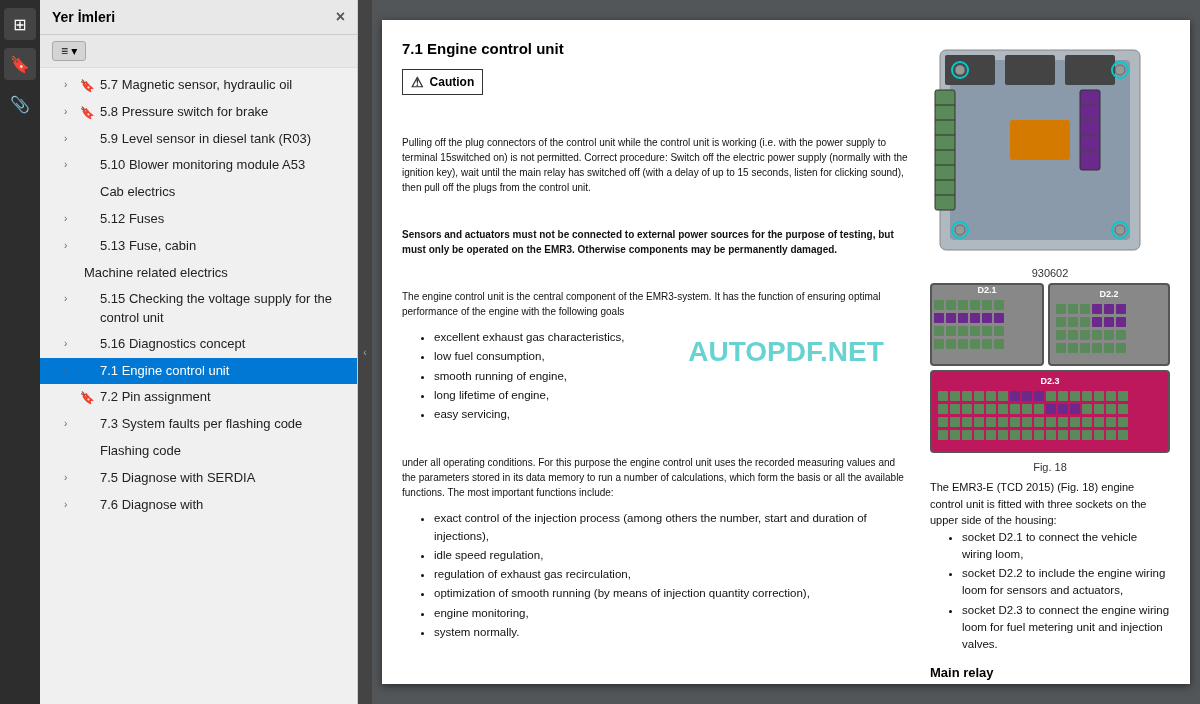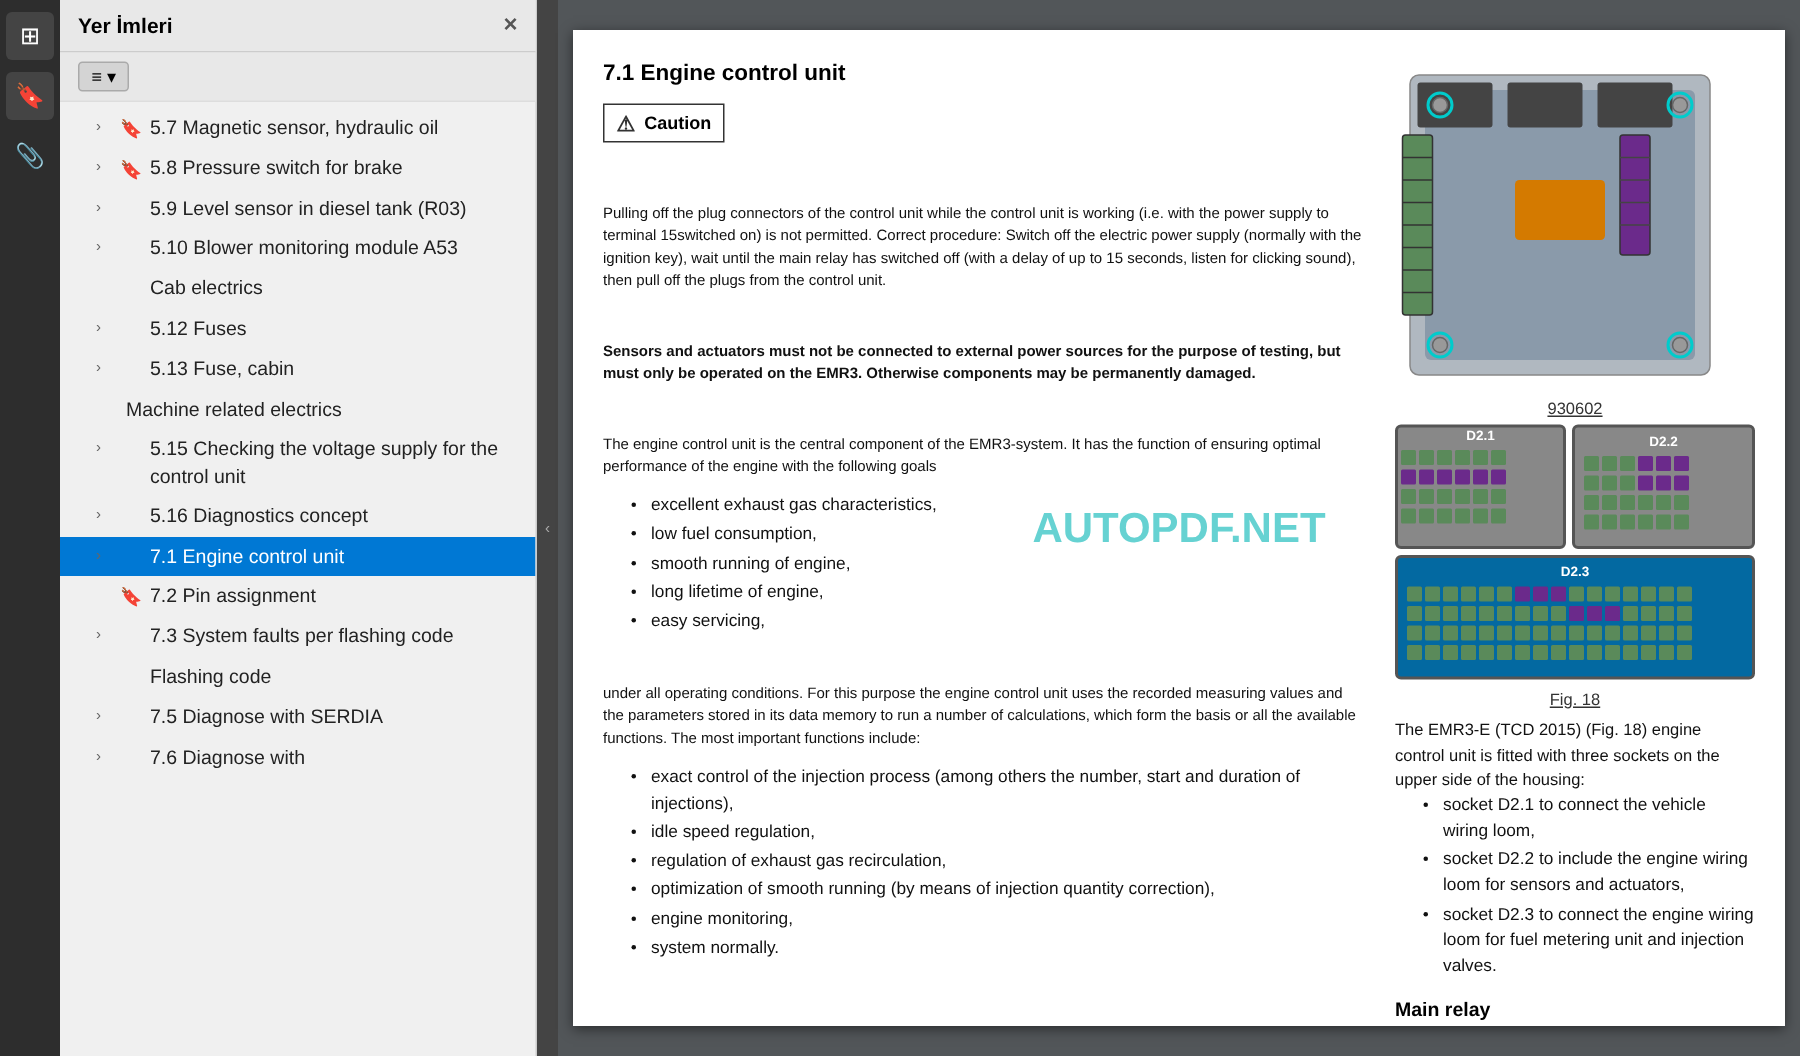--- a/index.html
+++ b/index.html
@@ -201,21 +201,20 @@
       margin-bottom: 2px;
       list-style: disc;
       color: #111;
     }
 
     .fig-label {
       font-size: 11px;
       text-align: center;
       margin: 4px 0;
       color: #333;
-      text-decoration: underline;
     }
 
     .watermark {
       position: absolute;
       top: 50%;
       left: 50%;
       transform: translate(-50%, -50%);
       font-size: 28px;
       font-weight: bold;
       color: rgba(0, 180, 180, 0.6);
@@ -548,21 +547,21 @@
                 <rect x="14" y="41" width="10" height="10" fill="#5a8a5a" rx="1"></rect>
                 <rect x="26" y="41" width="10" height="10" fill="#5a8a5a" rx="1"></rect>
                 <rect x="38" y="41" width="10" height="10" fill="#5a8a5a" rx="1"></rect>
                 <rect x="50" y="41" width="10" height="10" fill="#5a8a5a" rx="1"></rect>
                 <rect x="62" y="41" width="10" height="10" fill="#5a8a5a" rx="1"></rect>
               </g>
             </svg>
           </div>
         </div>
 
-        <div style="background: #0369a1; border: 2px solid #555; border-radius: 4px; padding: 4px; margin-bottom: 8px;">
+        <div style="background: #be185d; border: 2px solid #555; border-radius: 4px; padding: 4px; margin-bottom: 8px;">
           <div style="font-size: 9px; font-weight: bold; color: white; text-align: center; margin-bottom: 3px;">D2.3</div>
           <svg width="196" height="55" viewBox="0 0 196 55">
             <g>
               <rect x="2" y="2" width="10" height="10" fill="#5a8a5a" rx="1"></rect>
               <rect x="14" y="2" width="10" height="10" fill="#5a8a5a" rx="1"></rect>
               <rect x="26" y="2" width="10" height="10" fill="#5a8a5a" rx="1"></rect>
               <rect x="38" y="2" width="10" height="10" fill="#5a8a5a" rx="1"></rect>
               <rect x="50" y="2" width="10" height="10" fill="#5a8a5a" rx="1"></rect>
               <rect x="62" y="2" width="10" height="10" fill="#5a8a5a" rx="1"></rect>
               <rect x="74" y="2" width="10" height="10" fill="#6b2a8b" rx="1"></rect>

